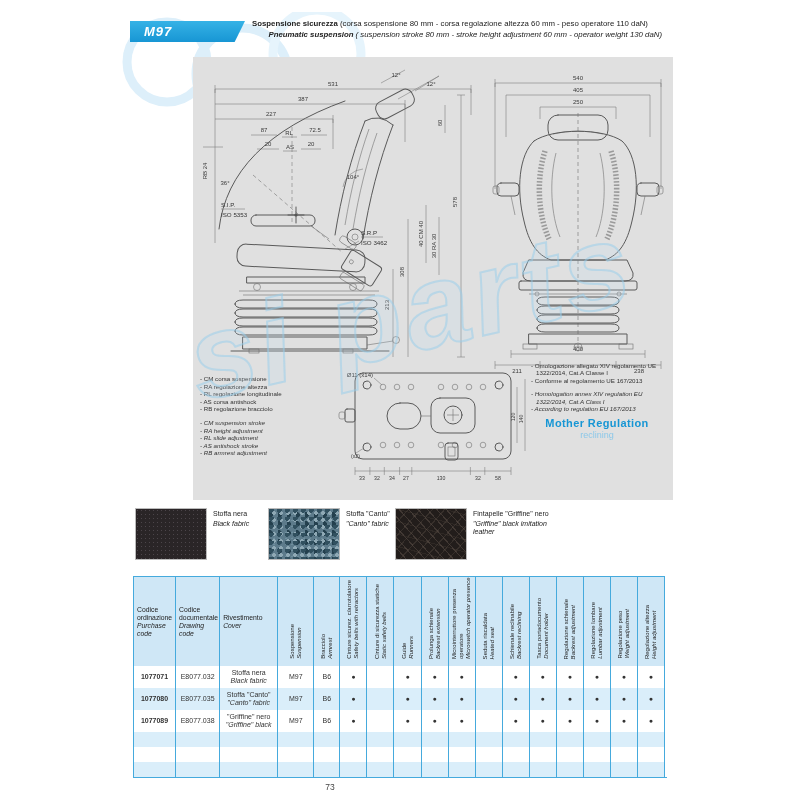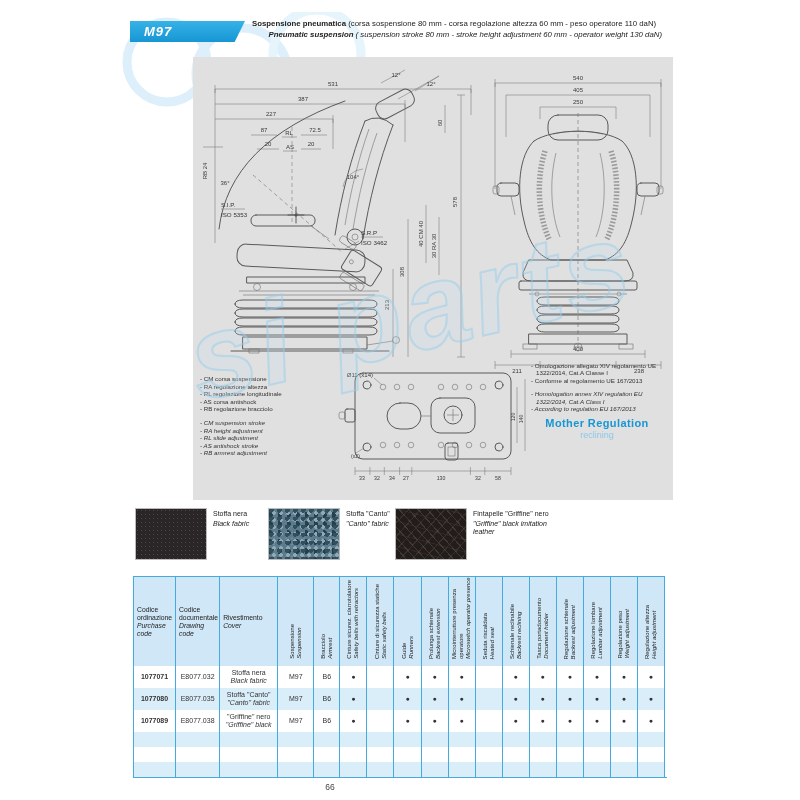--- a/index.html
+++ b/index.html
@@ -104,21 +104,21 @@
     <circle cx="130" cy="62" r="46" fill="none" stroke="#ddeffa" stroke-width="9"></circle>
     <circle cx="205" cy="42" r="44" fill="none" stroke="#e6f4fc" stroke-width="9"></circle>
   </svg>
 
   <div class="model-tab">
     <span>M97</span>
   </div>
 
   <div class="title-block">
     <div>
-      <span class="b">Sospensione pneumatica</span>
+      <span class="b">Sospensione sicurezza</span>
       <span>(corsa sospensione 80 mm - corsa regolazione altezza 60 mm - peso operatore 110 daN)</span>
     </div>
     <div class="en">
       <span class="b">Pneumatic suspension</span>
       <span>( suspension stroke 80 mm - stroke height adjustment 60 mm - operator weight 130 daN)</span>
     </div>
   </div>
 
   <div class="panel">
     <svg width="480" height="443" viewBox="0 0 480 443">
@@ -555,15 +555,15 @@
           <td></td>
           <td></td>
           <td></td>
           <td></td>
           <td></td>
         </tr>
   </tbody>
     </table>
 
   <div class="bottom-rule"></div>
-  <div class="page-number">66</div>
+  <div class="page-number">73</div>
 
 </div>
 
 </body></html>

